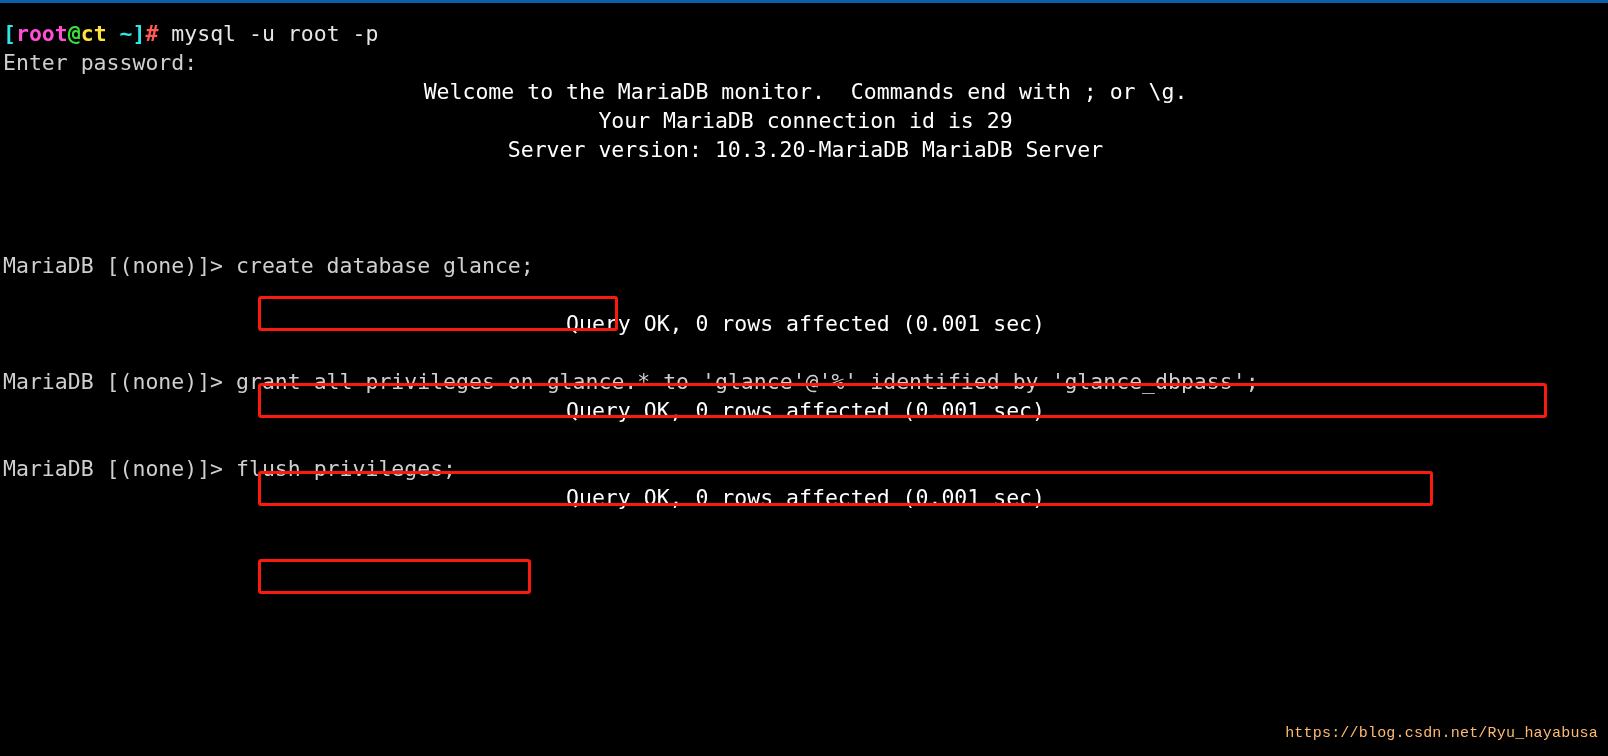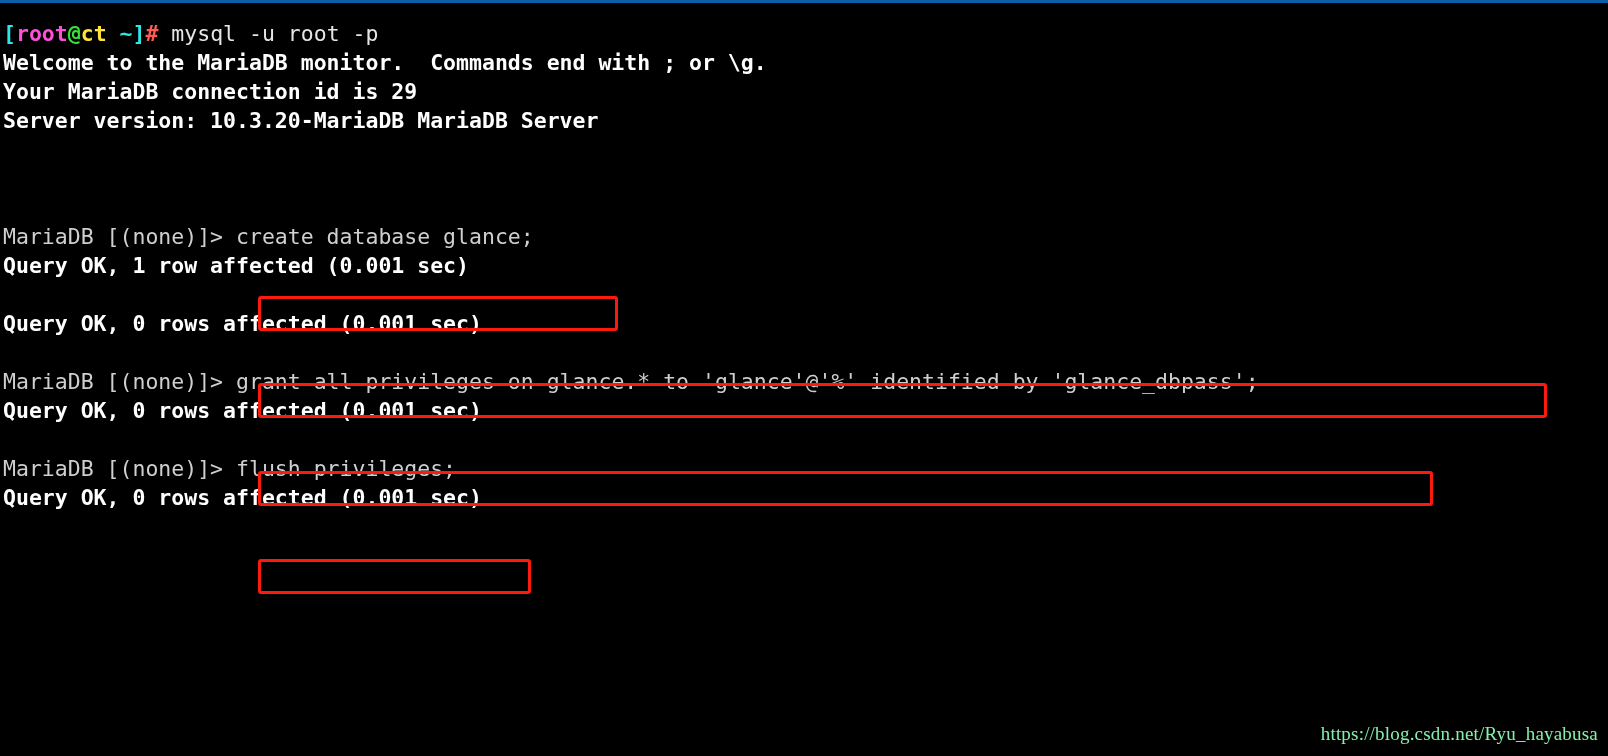--- a/index.html
+++ b/index.html
@@ -32,21 +32,21 @@
     width: 1608px;
     margin-top: 16px;
   }
   .line {
     height: 29px;
     white-space: pre;
     color: #d0d0d0;
     padding-left: 3px;
     position: relative;
   }
-  .b { font-weight: bold; color: #ffffff; }
+  .b { font-weight: normal; color: #ffffff; text-align: center; }
   .plain { color: #cfcfcf; }
   .c-cyan    { color: #2ee6e6; font-weight: bold; }
   .c-magenta { color: #ff4fd8; font-weight: bold; }
   .c-green   { color: #3ae03a; font-weight: bold; }
   .c-yellow  { color: #ffe23a; font-weight: bold; }
   .c-red     { color: #ff5b52; font-weight: bold; }
   .c-white   { color: #e6e6e6; font-weight: normal; }
 
   .cursor {
     display: inline-block;
@@ -62,46 +62,46 @@
     border: 3px solid #fa1a0e;
     border-radius: 3px;
     box-sizing: border-box;
     pointer-events: none;
   }
 
   .watermark {
     position: absolute;
     right: 10px;
     bottom: 8px;
-    color: #86efac;
-    font-family: Liberation Serif, serif;
-    font-size: 19px;
+    color: #fdba74;
+    font-family: Liberation Mono, monospace;
+    font-size: 15px;
     letter-spacing: 0.2px;
   }
 </style>
 </head>
 <body>
 
 <div id="terminal">
 
   <div class="topbar"></div>
 
   <div class="screen">
 
     <div class="line"><span class="c-cyan">[</span><span class="c-magenta">root</span><span class="c-green">@</span><span class="c-yellow">ct</span><span class="c-cyan"> ~]</span><span class="c-red">#</span><span class="c-white"> mysql -u root -p</span></div>
 
+    <div class="line plain">Enter password:</div>
     <div class="line b">Welcome to the MariaDB monitor.  Commands end with ; or \g.</div>
     <div class="line b">Your MariaDB connection id is 29</div>
     <div class="line b">Server version: 10.3.20-MariaDB MariaDB Server</div>
     <div class="line"></div>
     <div class="line"></div>
     <div class="line"></div>
 
     <div class="line"><span class="plain">MariaDB [(none)]&gt; </span><span class="plain">create database glance;</span></div>
-    <div class="line b">Query OK, 1 row affected (0.001 sec)</div>
     <div class="line"> </div>
 
     <div class="line b">Query OK, 0 rows affected (0.001 sec)</div>
     <div class="line"> </div>
 
     <div class="line"><span class="plain">MariaDB [(none)]&gt; </span><span class="plain">grant all privileges on glance.* to 'glance'@'%' identified by 'glance_dbpass';</span></div>
     <div class="line b">Query OK, 0 rows affected (0.001 sec)</div>
     <div class="line"> </div>
 
     <div class="line"><span class="plain">MariaDB [(none)]&gt; </span><span class="plain">flush privileges;</span></div>

